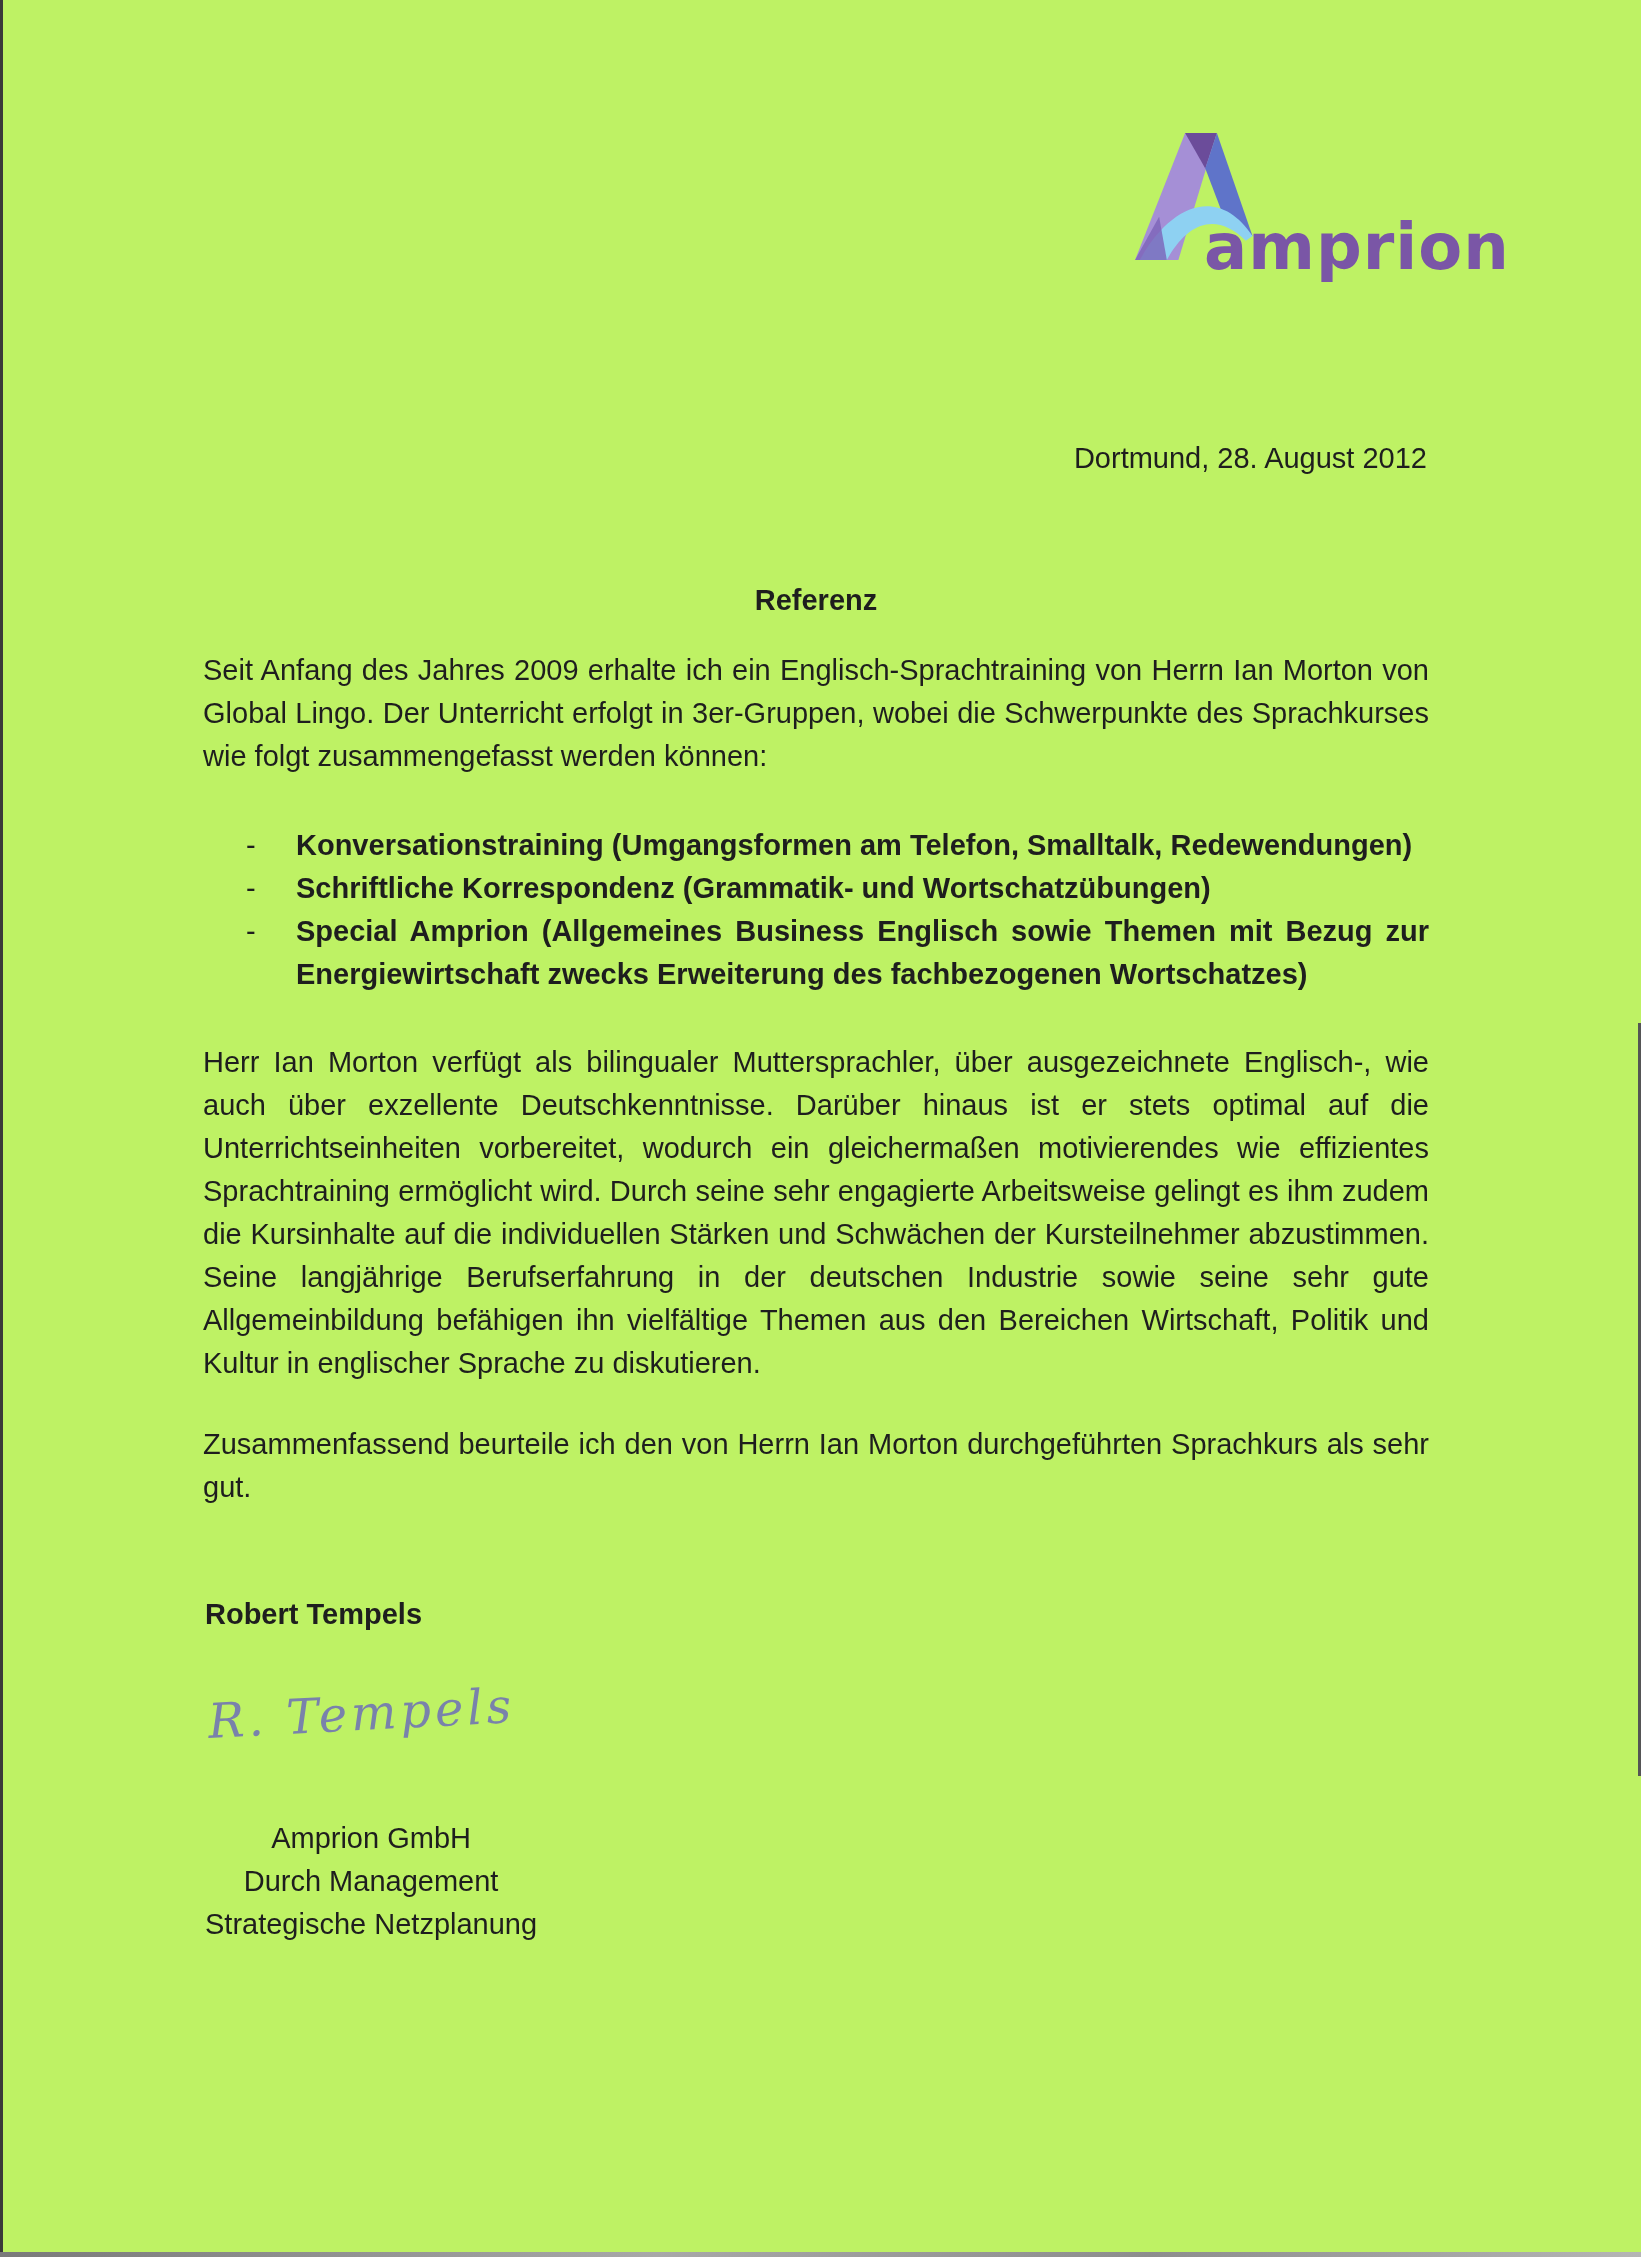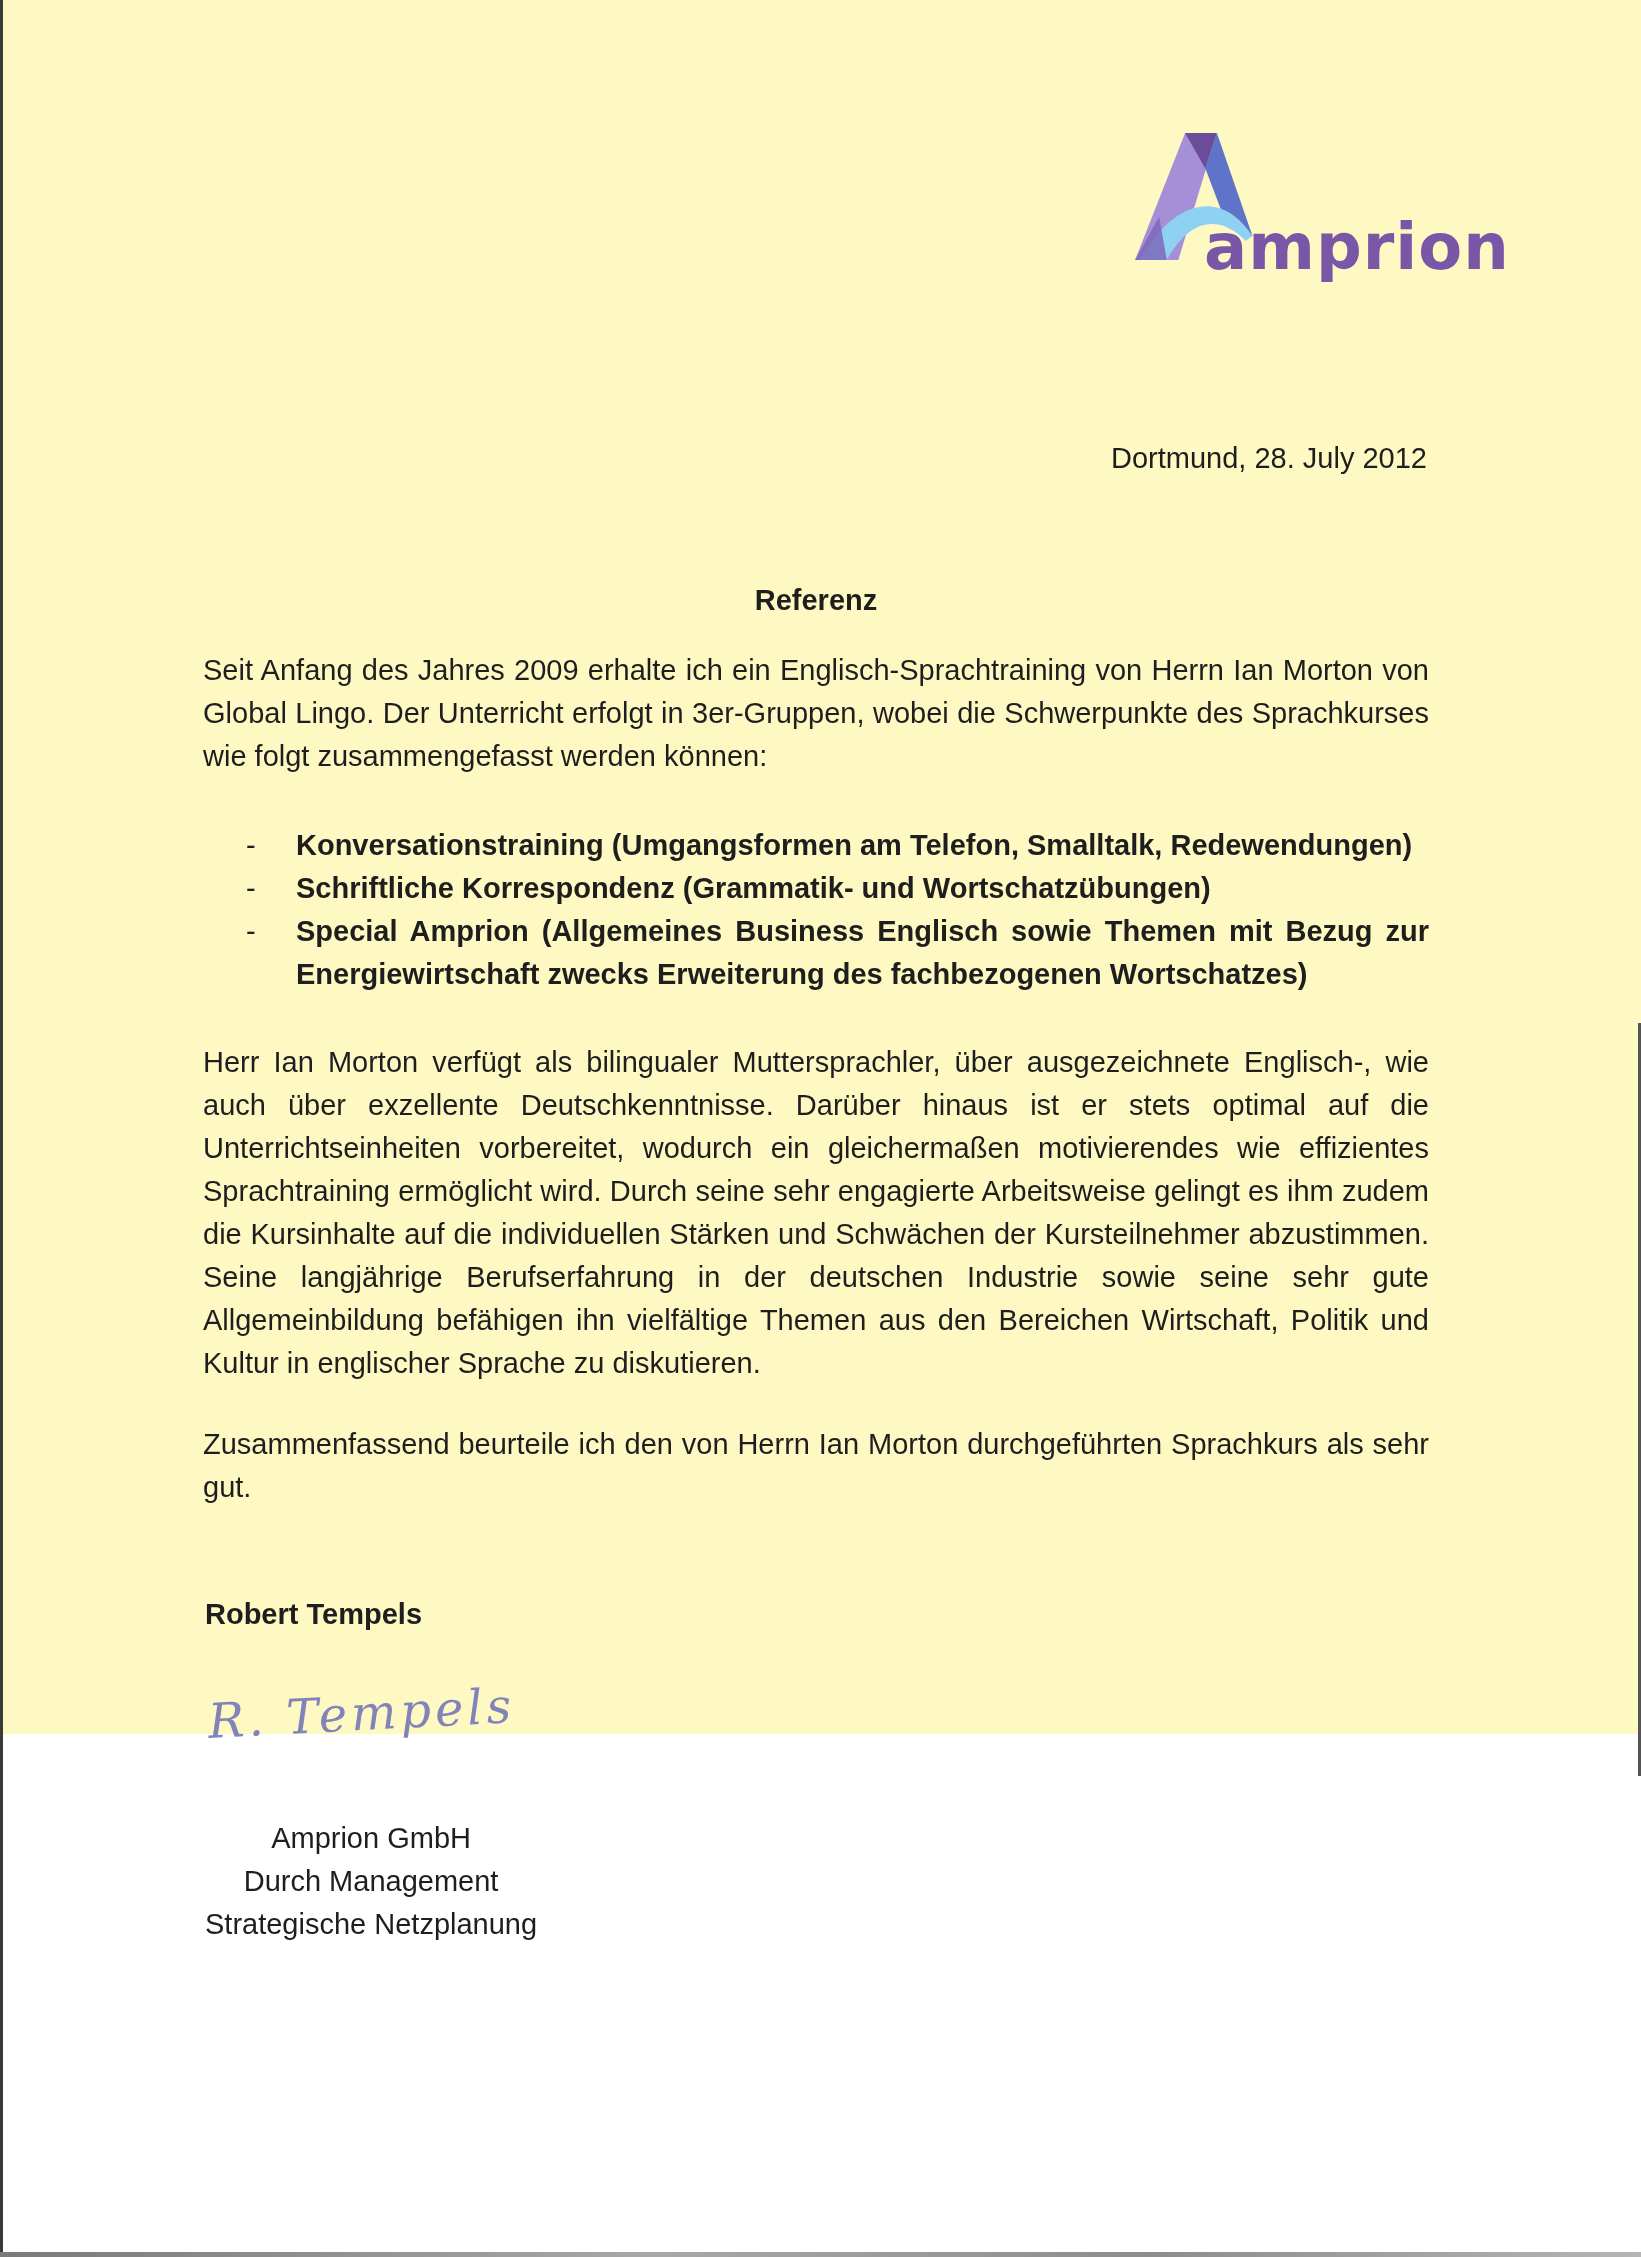--- a/index.html
+++ b/index.html
@@ -1,20 +1,20 @@
 <!DOCTYPE html>
 <html><head>
 <meta charset="utf-8">
 <style>
   html, body { margin:0; padding:0; }
   body {
     width:1641px; height:2257px; background:#ffffff; position:relative; overflow:hidden;
     font-family:"Liberation Sans", sans-serif; color:#1e1e1e;
   }
-  .page { position:absolute; left:0; top:0; width:1641px; height:1734px; background:#fef9c3; }
+  .page { position:absolute; left:0; top:0; width:1641px; height:2257px; background:#bef264; }
   .left-edge { position:absolute; left:0; top:0; width:2.9px; height:2257px; background:#3a3a3a; }
   .right-edge { position:absolute; left:1638px; top:1023px; width:2.9px; height:753px; background:#555; }
   .bottom-edge { position:absolute; left:0; top:2252px; width:1641px; height:5.8px;
     background:linear-gradient(90deg,#7a7a7a,#a8a8a8 40%,#8d8d8d 70%,#b5b5b5); }
 
   .logo { position:absolute; left:1120px; top:130px; width:367px; height:154px; }
   .logo-word { position:absolute; left:1204px; top:210px; font-size:64px; font-weight:bold;
     color:#7a56a6; letter-spacing:1px; font-family:"DejaVu Sans", sans-serif; }
 
   .date { position:absolute; right:214px; top:442px; font-size:29px; }
@@ -44,21 +44,21 @@
 
   <svg class="logo" viewBox="0 0 380 160">
     <polygon points="15,135 67,3 100,3 60,135" fill="#a58fd6"></polygon>
     <polygon points="67,3 100,3 88,40" fill="#6b4c9a"></polygon>
     <polygon points="100,3 137,110 110,98 88,40" fill="#5f74c9"></polygon>
     <path d="M20,135 C50,80 100,55 137,110 L130,115 C100,85 70,95 48,135 Z" fill="#8ed1f2"></path>
     <polygon points="15,135 40,90 48,135" fill="#7c63b8" opacity=".8"></polygon>
   </svg>
   <div class="logo-word">amprion</div>
 
-  <div class="date">Dortmund, 28. July 2012</div>
+  <div class="date">Dortmund, 28. August 2012</div>
   <div class="title">Referenz</div>
 
   <div class="body-text p1">Seit Anfang des Jahres 2009 erhalte ich ein Englisch-Sprachtraining von Herrn Ian Morton von Global Lingo. Der Unterricht erfolgt in 3er-Gruppen, wobei die Schwerpunkte des Sprachkurses wie folgt zusammengefasst werden können:</div>
 
   <div class="bullets">
     <div class="bullet">
       <span class="dash">-</span>
       <span class="txt">Konversationstraining (Umgangsformen am Telefon, Smalltalk, Redewendungen)</span>
     </div>
     <div class="bullet">

